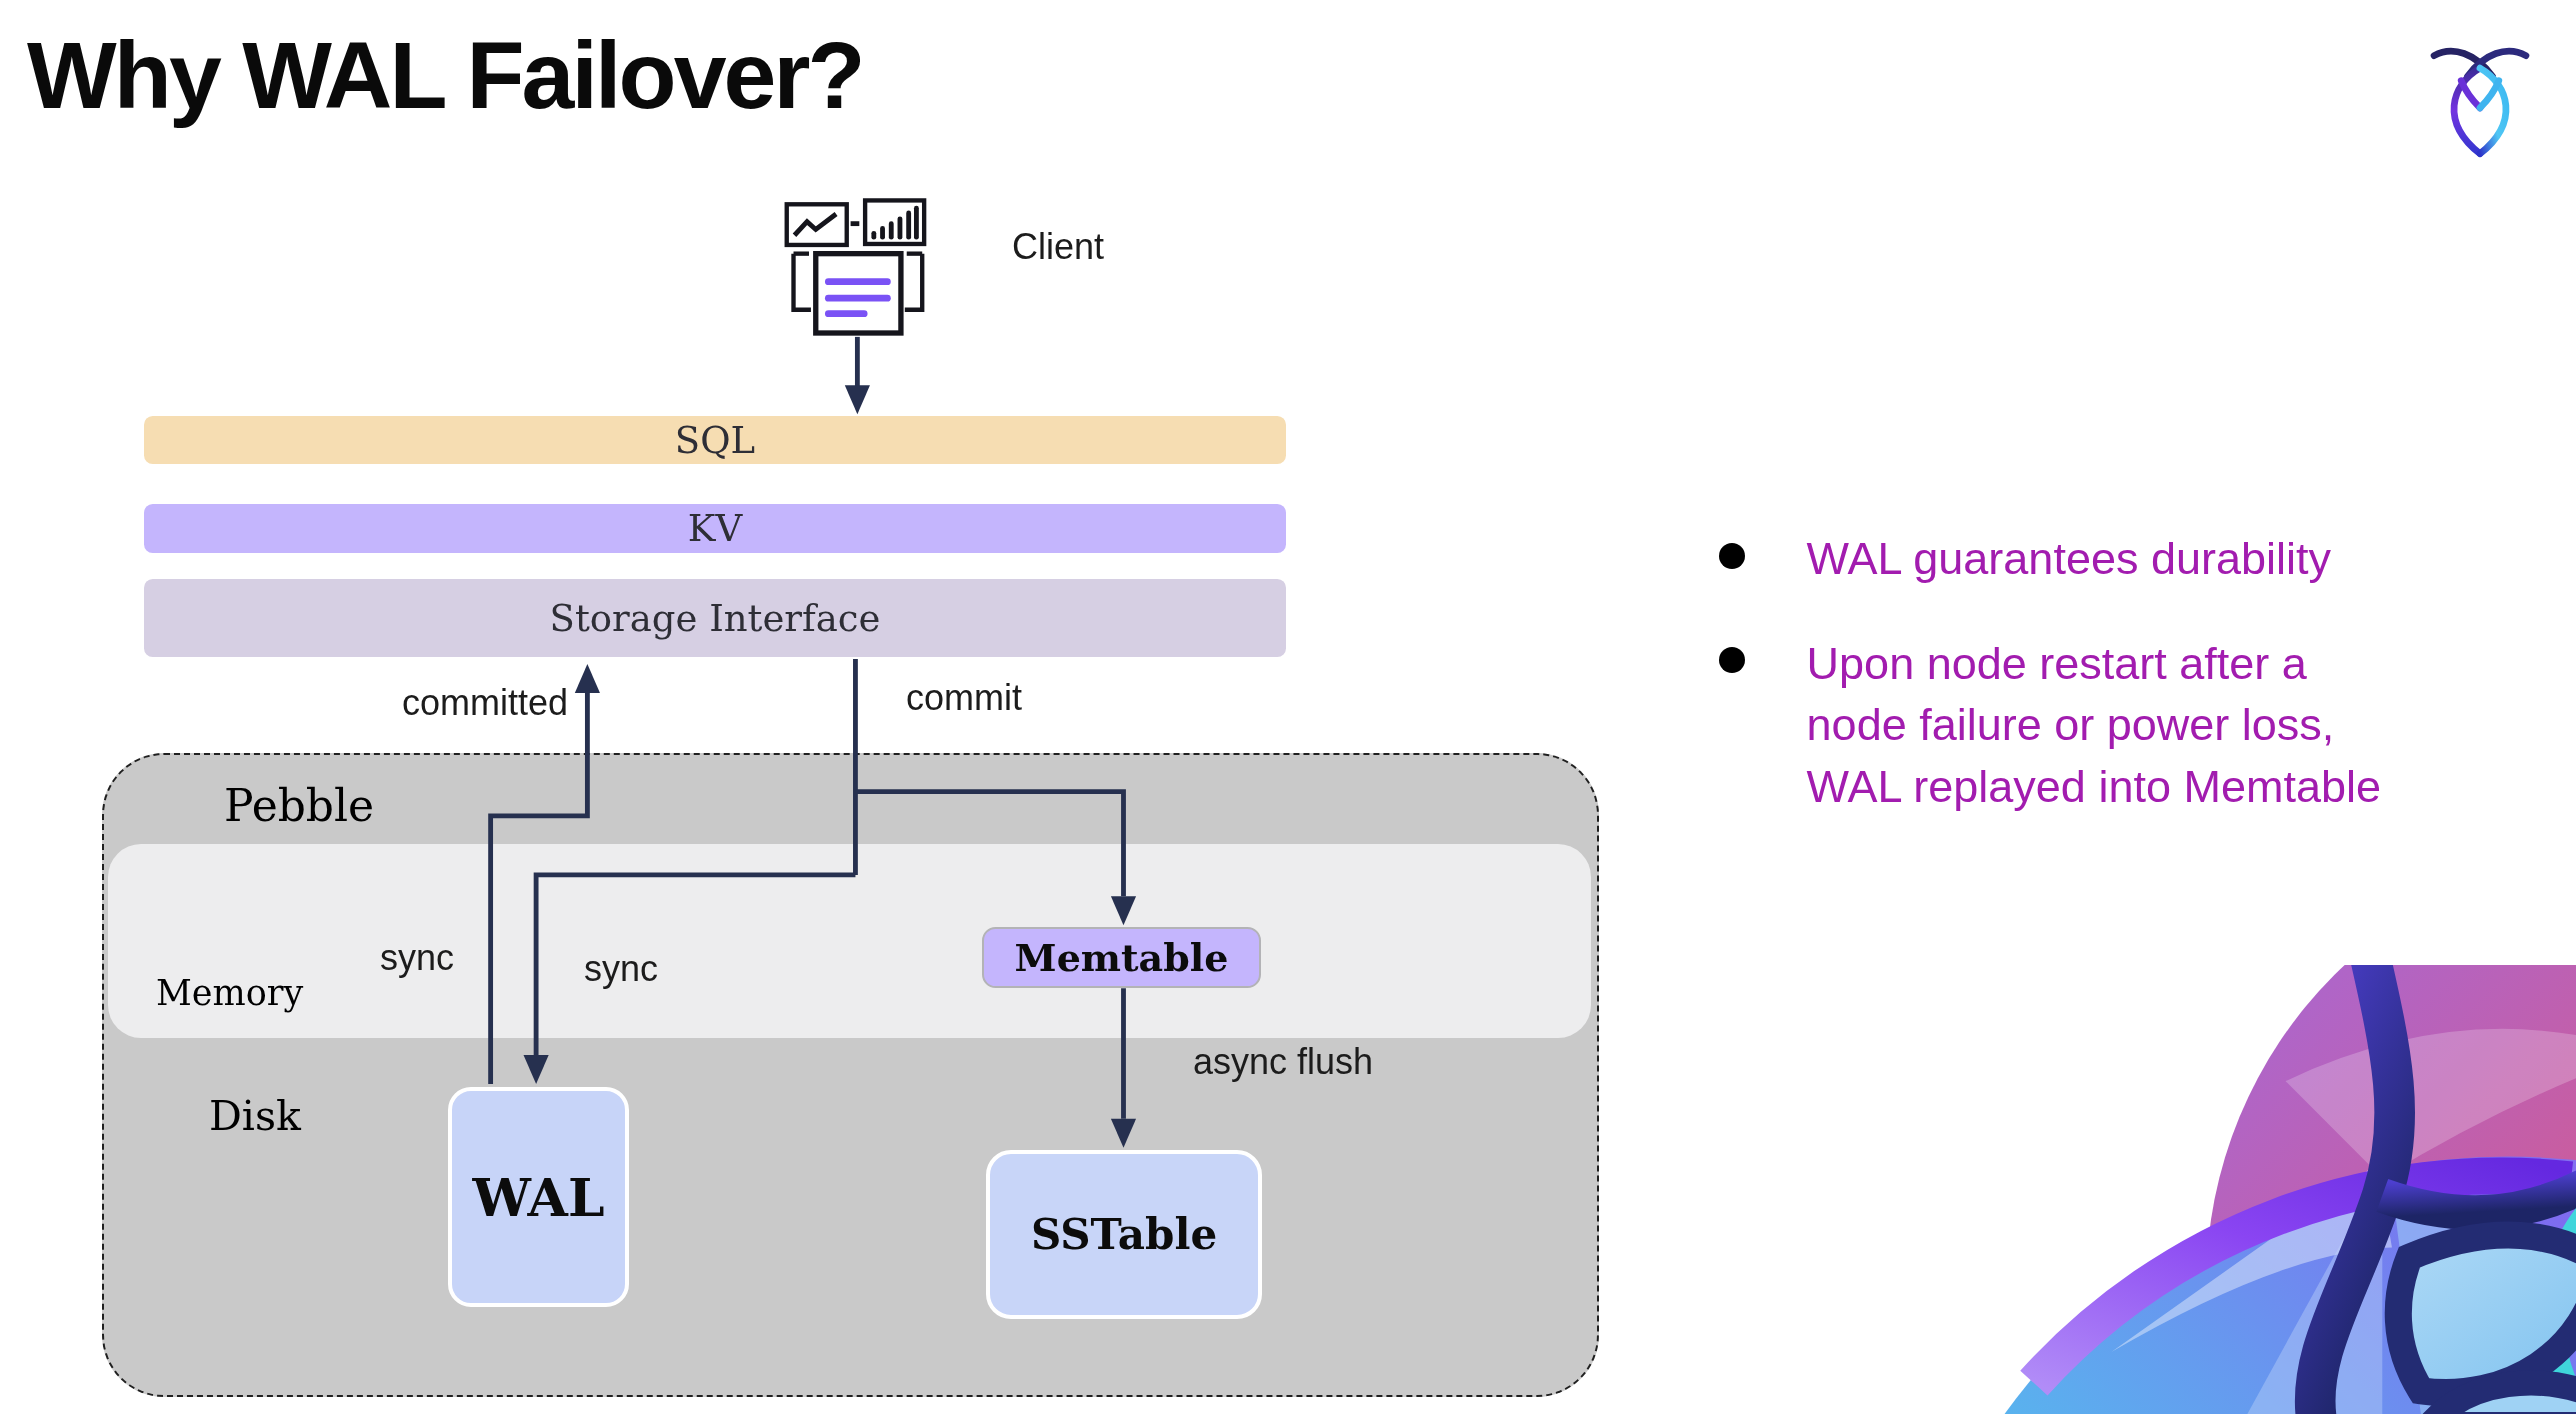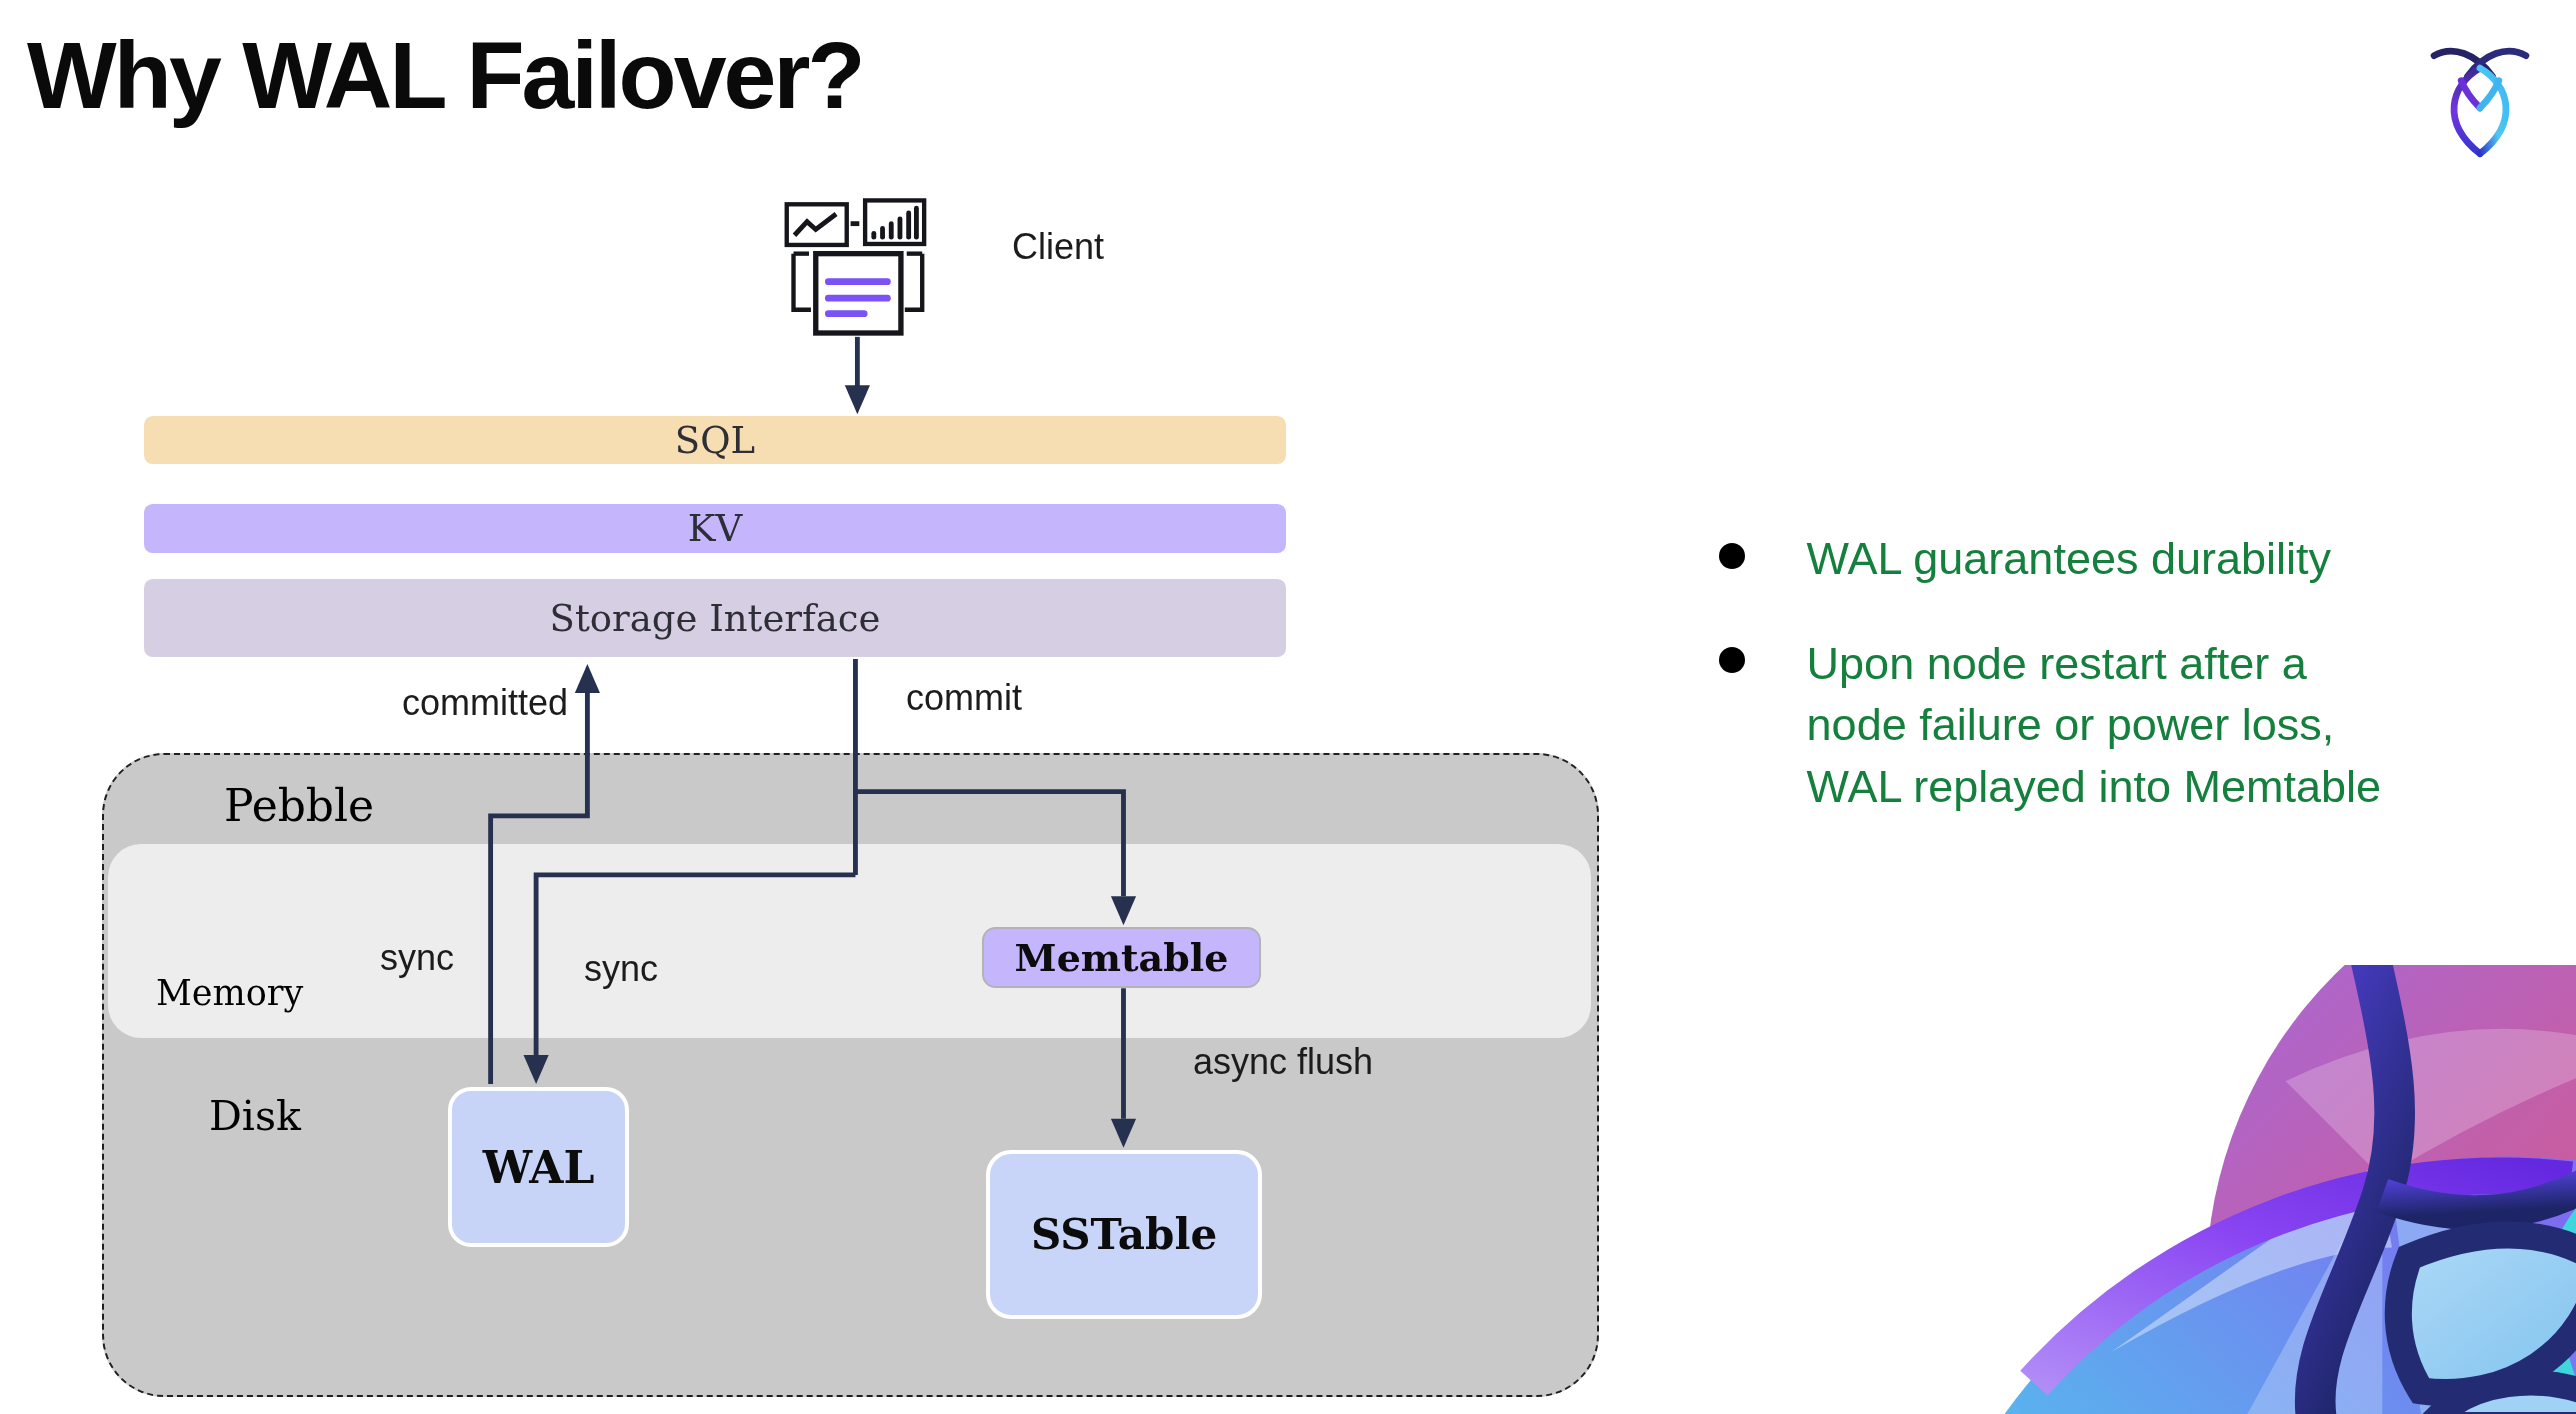--- a/index.html
+++ b/index.html
@@ -37,36 +37,36 @@
   }
   .pebble-label{left:224px;top:780px;font-size:44px;}
   .memory-label{left:156px;top:973px;font-size:35px;}
   .disk-label{left:209px;top:1092px;font-size:41px;}
   
   .bluebox{
     display:flex;align-items:center;justify-content:center;
     font-family:"DejaVu Serif","Liberation Serif",serif;font-weight:bold;color:#0c0c0c;
     box-sizing:border-box;
   }
-  .wal{left:448px;top:1087px;width:181px;height:160px;background:#c7d4f8;border:4.8px solid #ffffff;border-radius:23px;font-size:44px;}
+  .wal{left:448px;top:1087px;width:181px;height:220px;background:#c7d4f8;border:4.8px solid #ffffff;border-radius:23px;font-size:52px;}
   .memtable{left:982px;top:927px;width:279px;height:61px;background:#c4b5fd;border:2.9px solid #b3b3b6;border-radius:13.5px;font-size:38px;}
   .sstable{left:986px;top:1150px;width:276px;height:169px;background:#c8d5f8;border:4.8px solid #ffffff;border-radius:25px;font-size:42px;}
   
   .edgelabel{font-size:36px;color:#1c1c1c;}
   .lbl-client{left:1012px;top:226px;}
   .lbl-committed{left:402px;top:682px;}
   .lbl-commit{left:906px;top:677px;}
   .lbl-sync-left{left:380px;top:937px;}
   .lbl-sync-right{left:584px;top:948px;}
   .lbl-async{left:1193px;top:1041px;}
   
   .bullets{left:1706px;top:528px;width:794px;}
   .bullet{display:flex;gap:62px;margin-bottom:43px;}
   .bullet .dot{flex:0 0 auto;width:26px;height:26px;border-radius:50%;background:#000;margin-top:14.5px;margin-left:12.6px;}
-  .bullet .btext{font-size:45px;line-height:1.37;color:#15803d;width:600px;}
+  .bullet .btext{font-size:45px;line-height:1.37;color:#a21caf;width:600px;}
   svg{display:block;}
   .overlay{left:0;top:0;pointer-events:none;}
 </style>
 </head>
 <body>
 
 <div class="slide">
 
   <div class="abs title">Why WAL Failover?</div>
 

